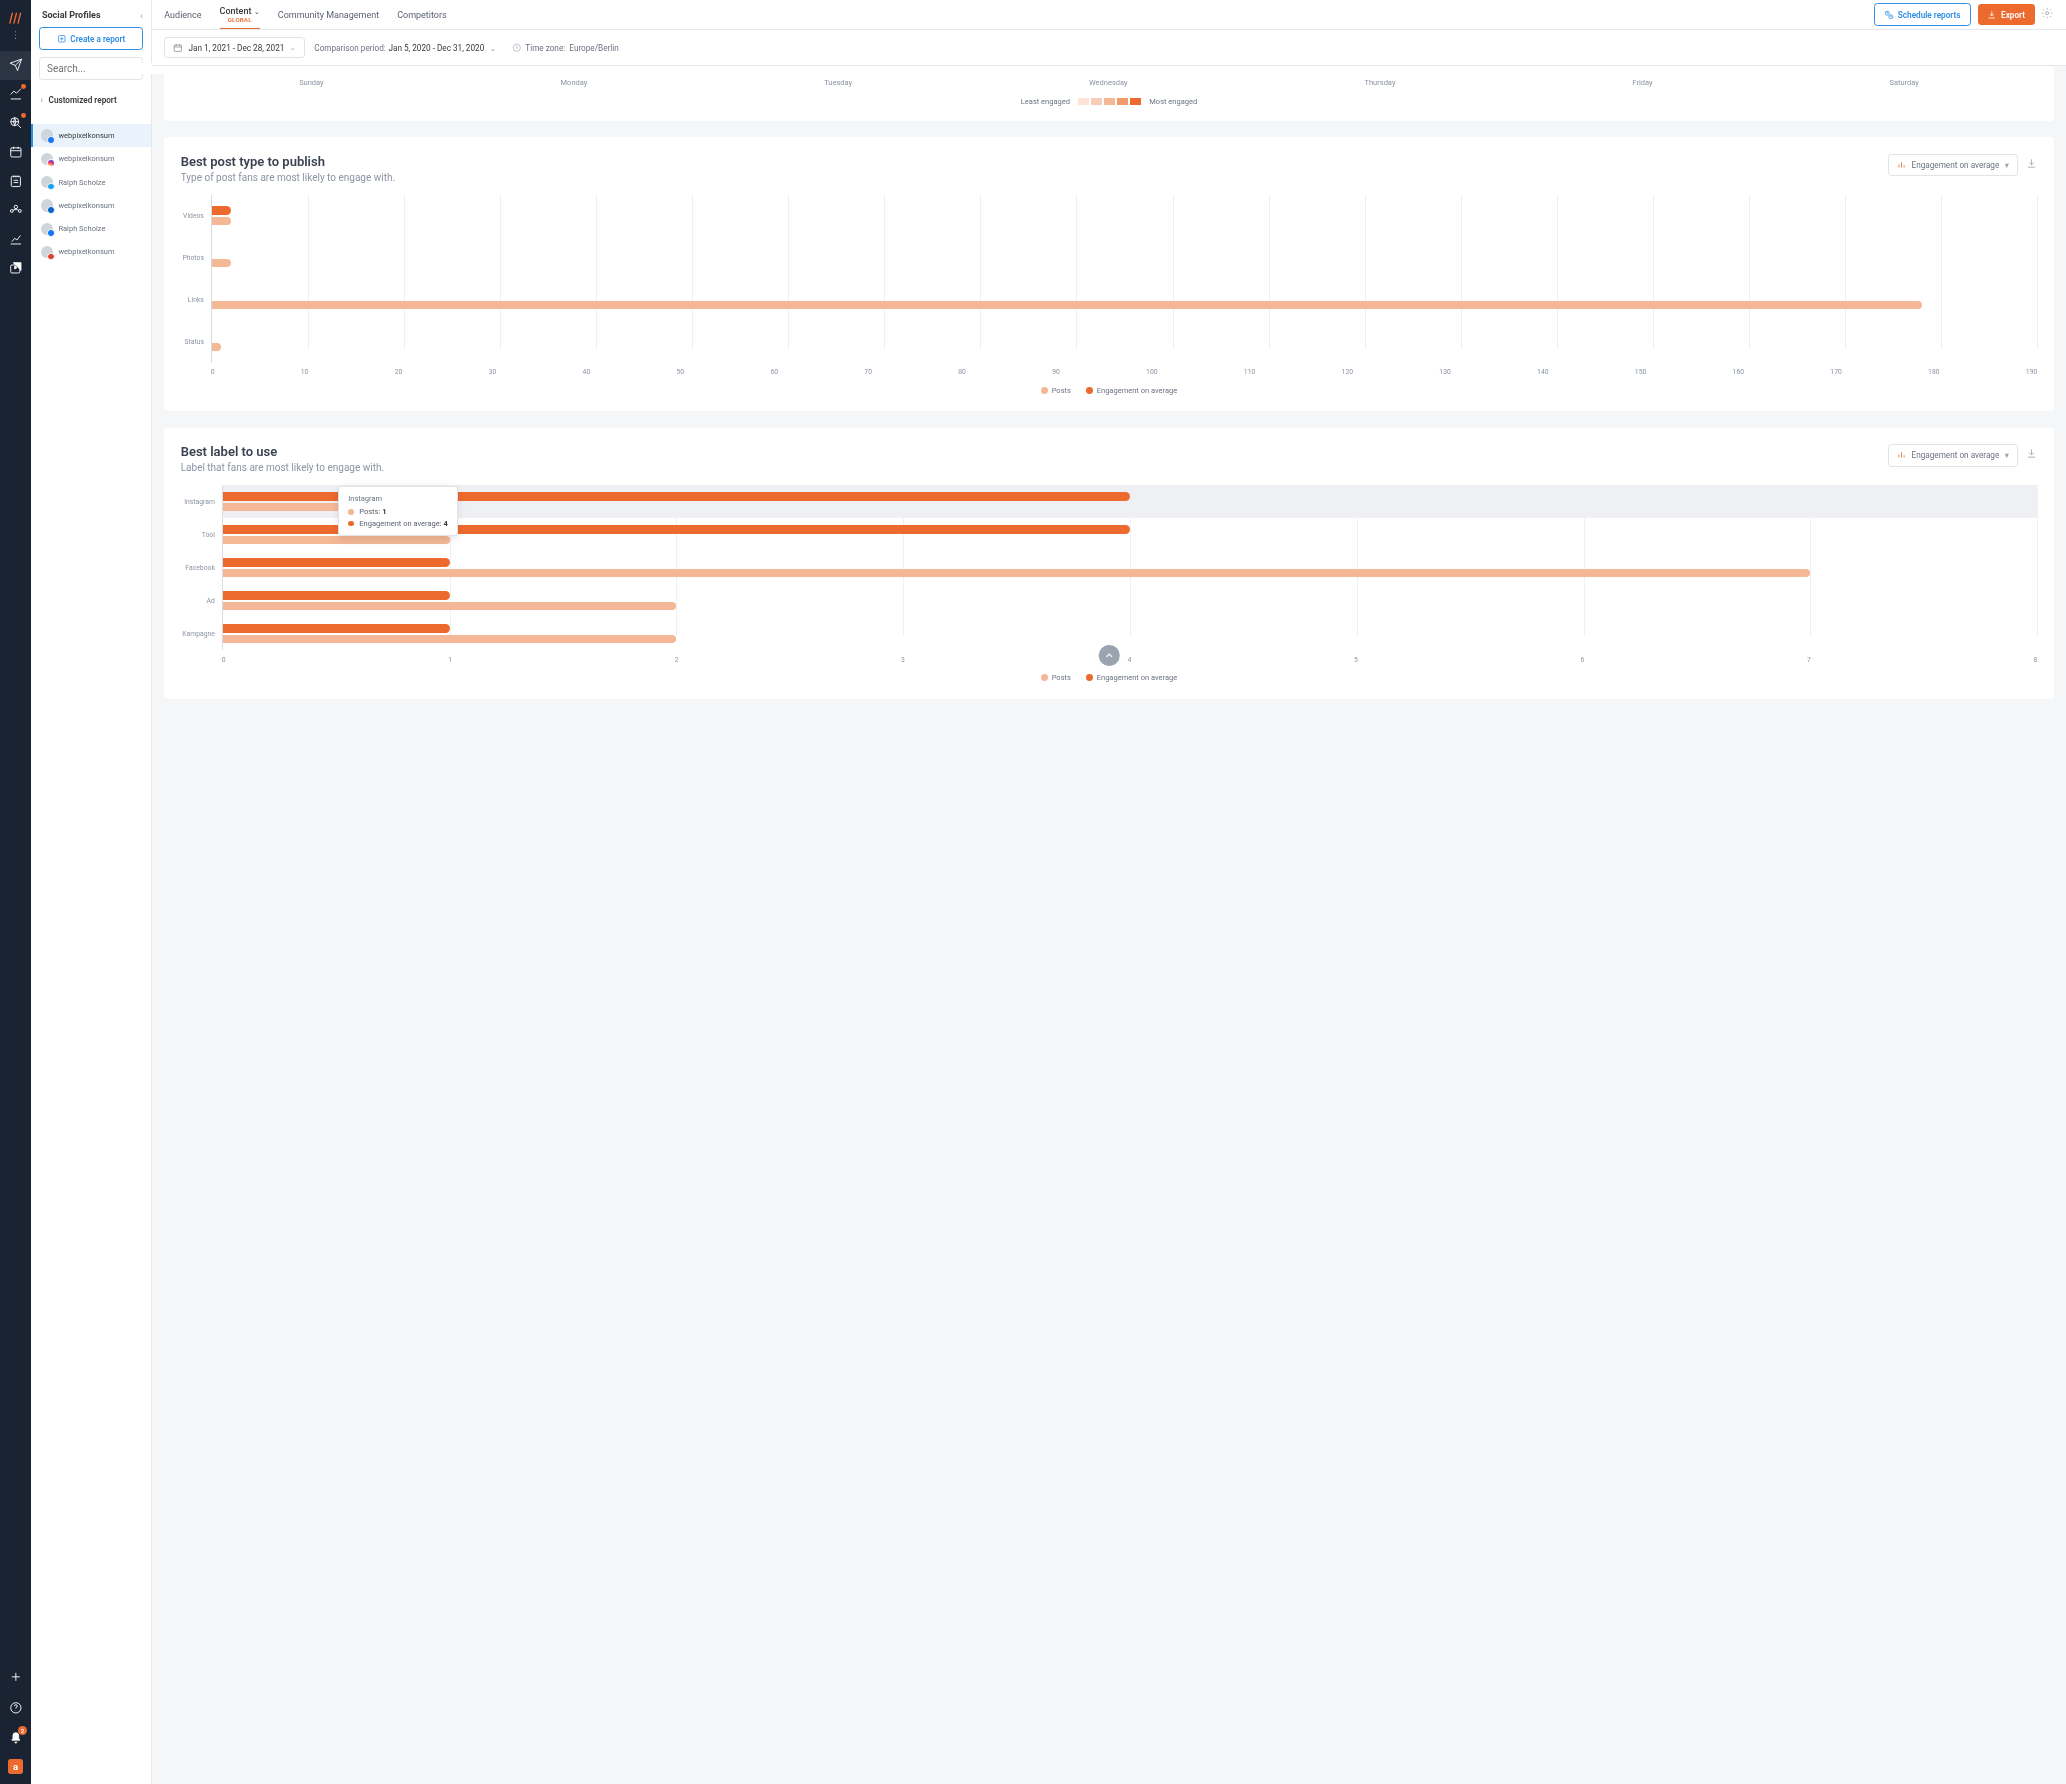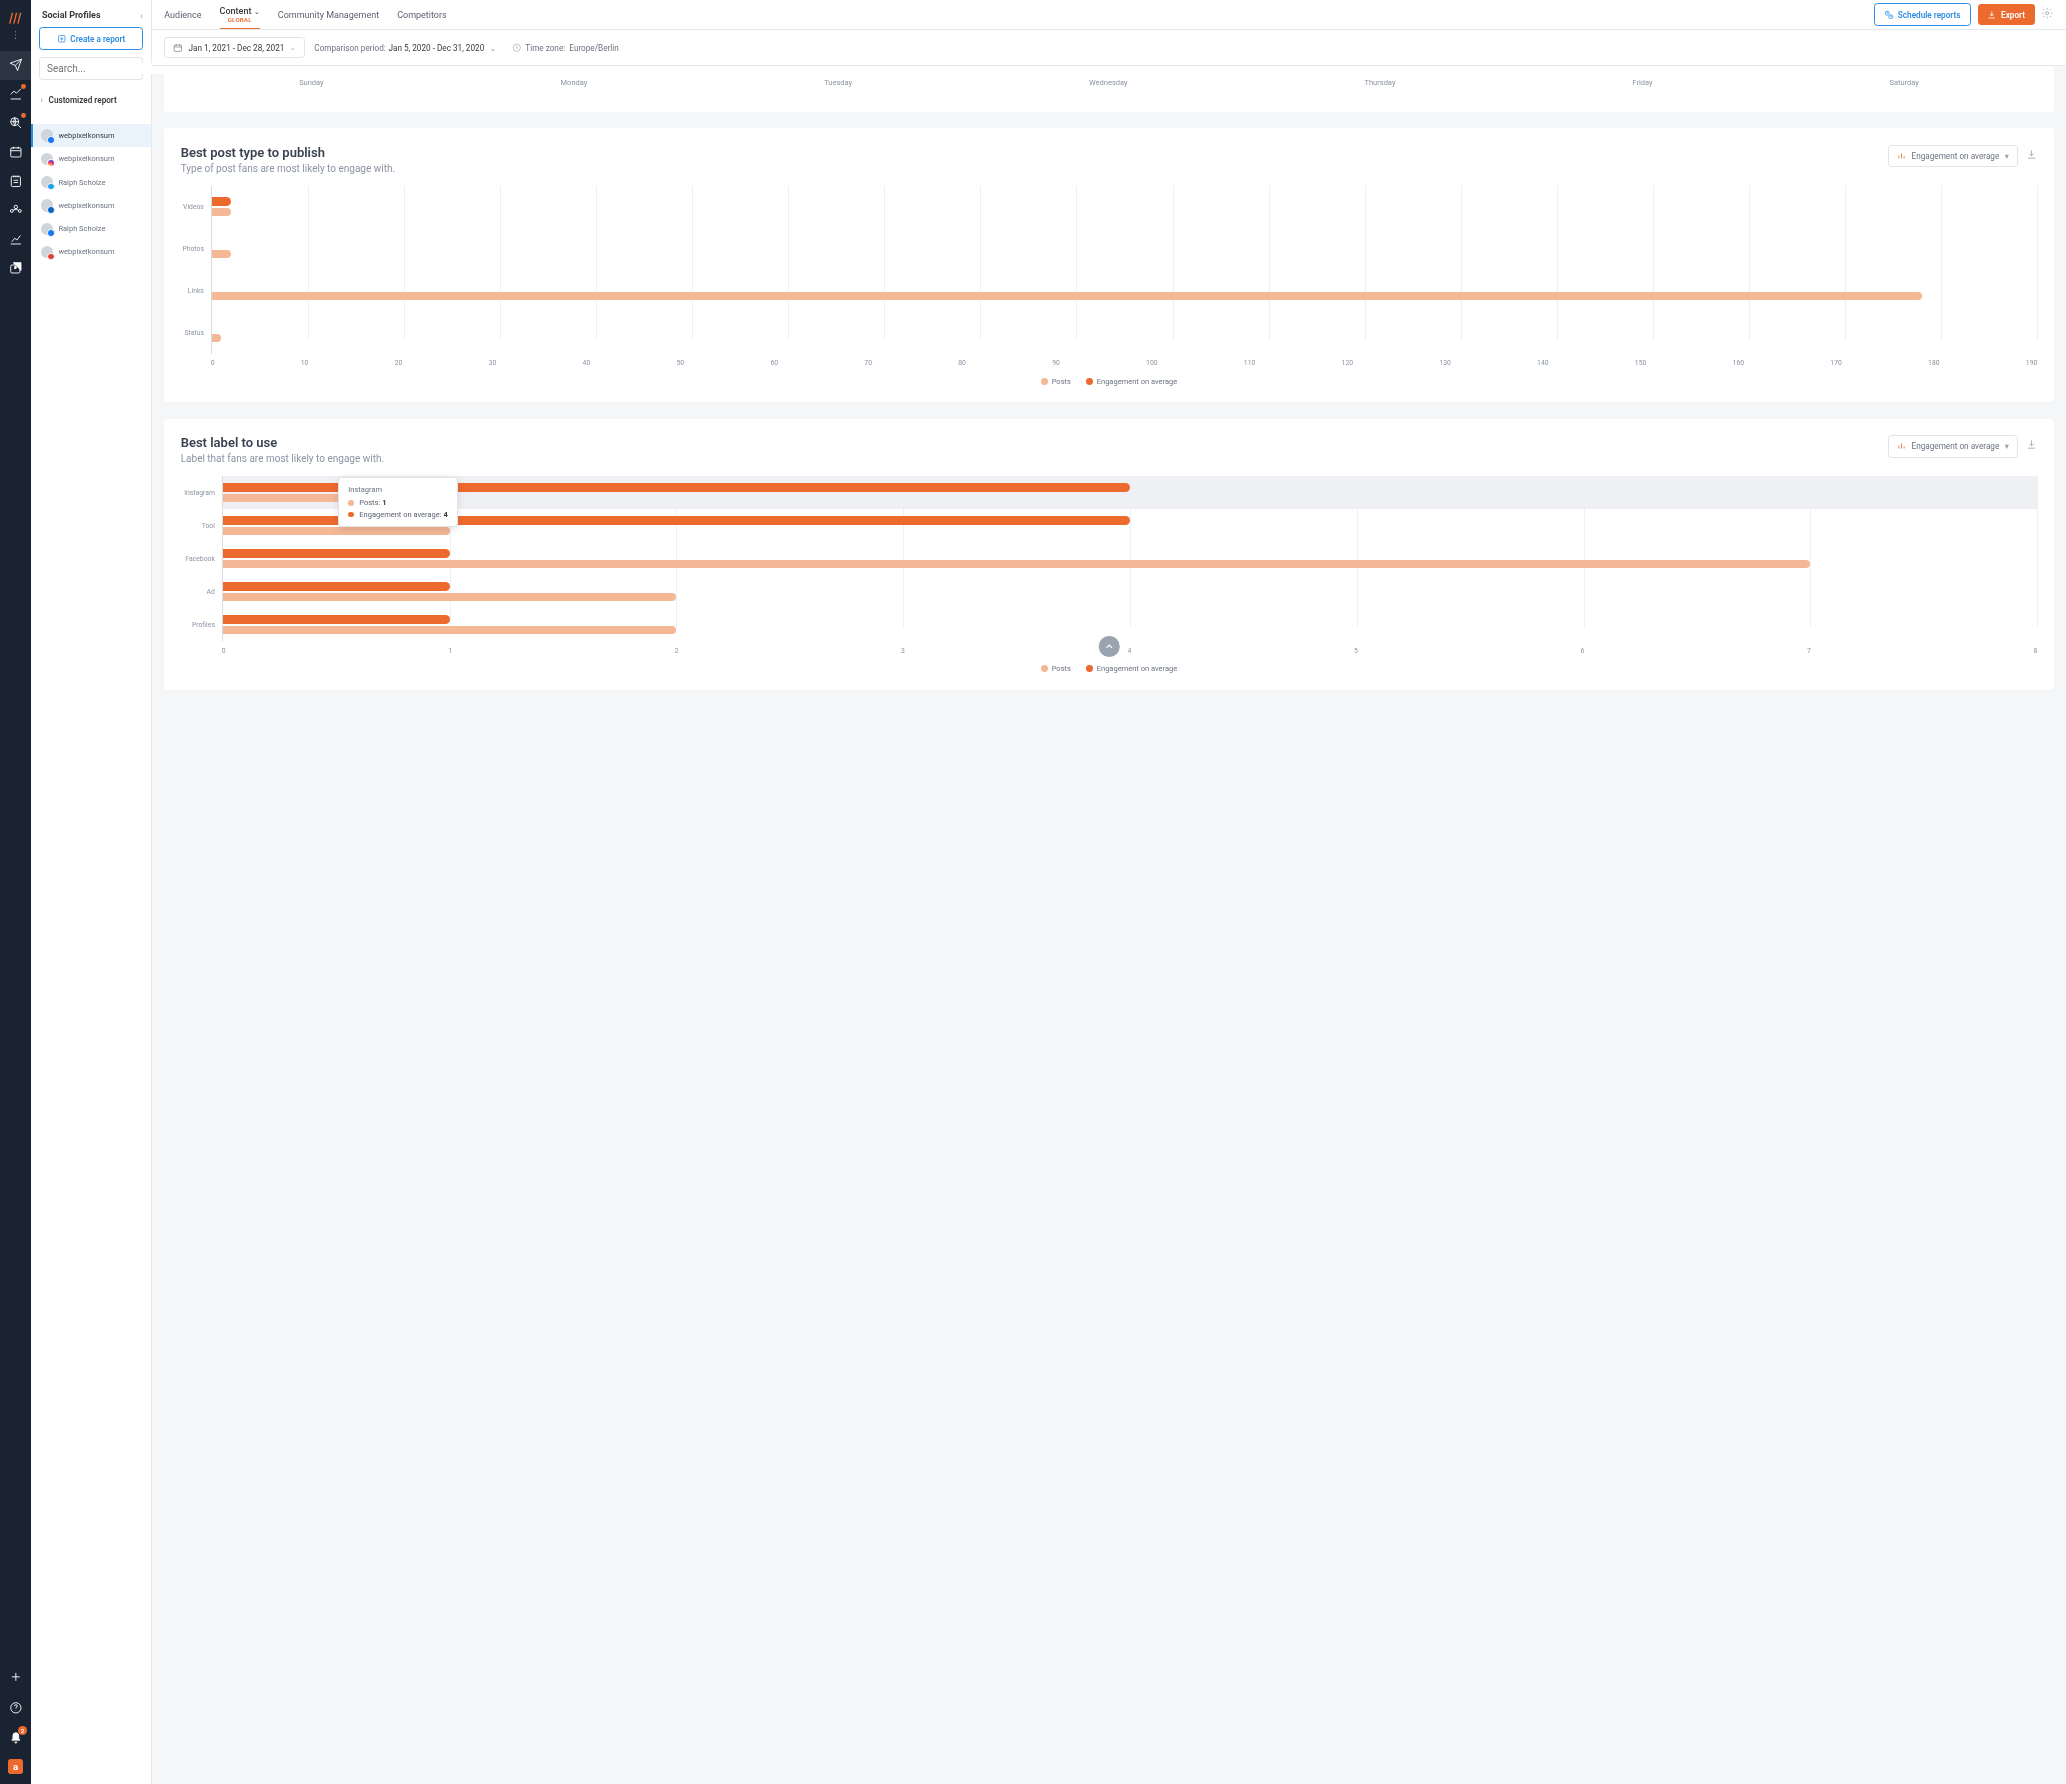--- a/index.html
+++ b/index.html
@@ -318,20 +318,31 @@
       <div class="mini-strip">
         <div class="day-row" id="day-row">
             <span>Sunday</span>
             <span>Monday</span>
             <span>Tuesday</span>
             <span>Wednesday</span>
             <span>Thursday</span>
             <span>Friday</span>
             <span>Saturday</span>
           </div>
+        <div class="legend-strip">
+          <span>Least engaged</span>
+          <div class="swatches" id="swatches">
+              <span class="sw" style="background: rgb(251, 228, 214);"></span>
+              <span class="sw" style="background: rgb(247, 205, 181);"></span>
+              <span class="sw" style="background: rgb(244, 184, 150);"></span>
+              <span class="sw" style="background: rgb(240, 154, 109);"></span>
+              <span class="sw" style="background: rgb(237, 106, 47);"></span>
+            </div>
+          <span>Most engaged</span>
+        </div>
       </div>
 
       <div class="card">
         <div class="card-head">
           <div>
             <h3>Best post type to publish</h3>
             <p>Type of post fans are most likely to engage with.</p>
           </div>
           <div class="card-actions">
             <div class="dd">
@@ -454,21 +465,21 @@
             </span>
           </div>
         </div>
         <div class="chart" style="position:relative;">
           <div class="chart-body">
             <div class="y-labels" id="c2-ylabels" style="width:41px;">
                 <div style="height: 33px; display: flex; align-items: center; justify-content: flex-end;">Instagram</div>
                 <div style="height: 33px; display: flex; align-items: center; justify-content: flex-end;">Tool</div>
                 <div style="height: 33px; display: flex; align-items: center; justify-content: flex-end;">Facebook</div>
                 <div style="height: 33px; display: flex; align-items: center; justify-content: flex-end;">Ad</div>
-                <div style="height: 33px; display: flex; align-items: center; justify-content: flex-end;">Profiles</div>
+                <div style="height: 33px; display: flex; align-items: center; justify-content: flex-end;">Kampagne</div>
               </div>
             <div class="plot" id="c2-plot" style="height:165px;">
                 <div class="grid-v" style="left: 12.5%;"></div>
                 <div class="grid-v" style="left: 25%;"></div>
                 <div class="grid-v" style="left: 37.5%;"></div>
                 <div class="grid-v" style="left: 50%;"></div>
                 <div class="grid-v" style="left: 62.5%;"></div>
                 <div class="grid-v" style="left: 75%;"></div>
                 <div class="grid-v" style="left: 87.5%;"></div>
                 <div class="grid-v" style="left: 100%;"></div>

